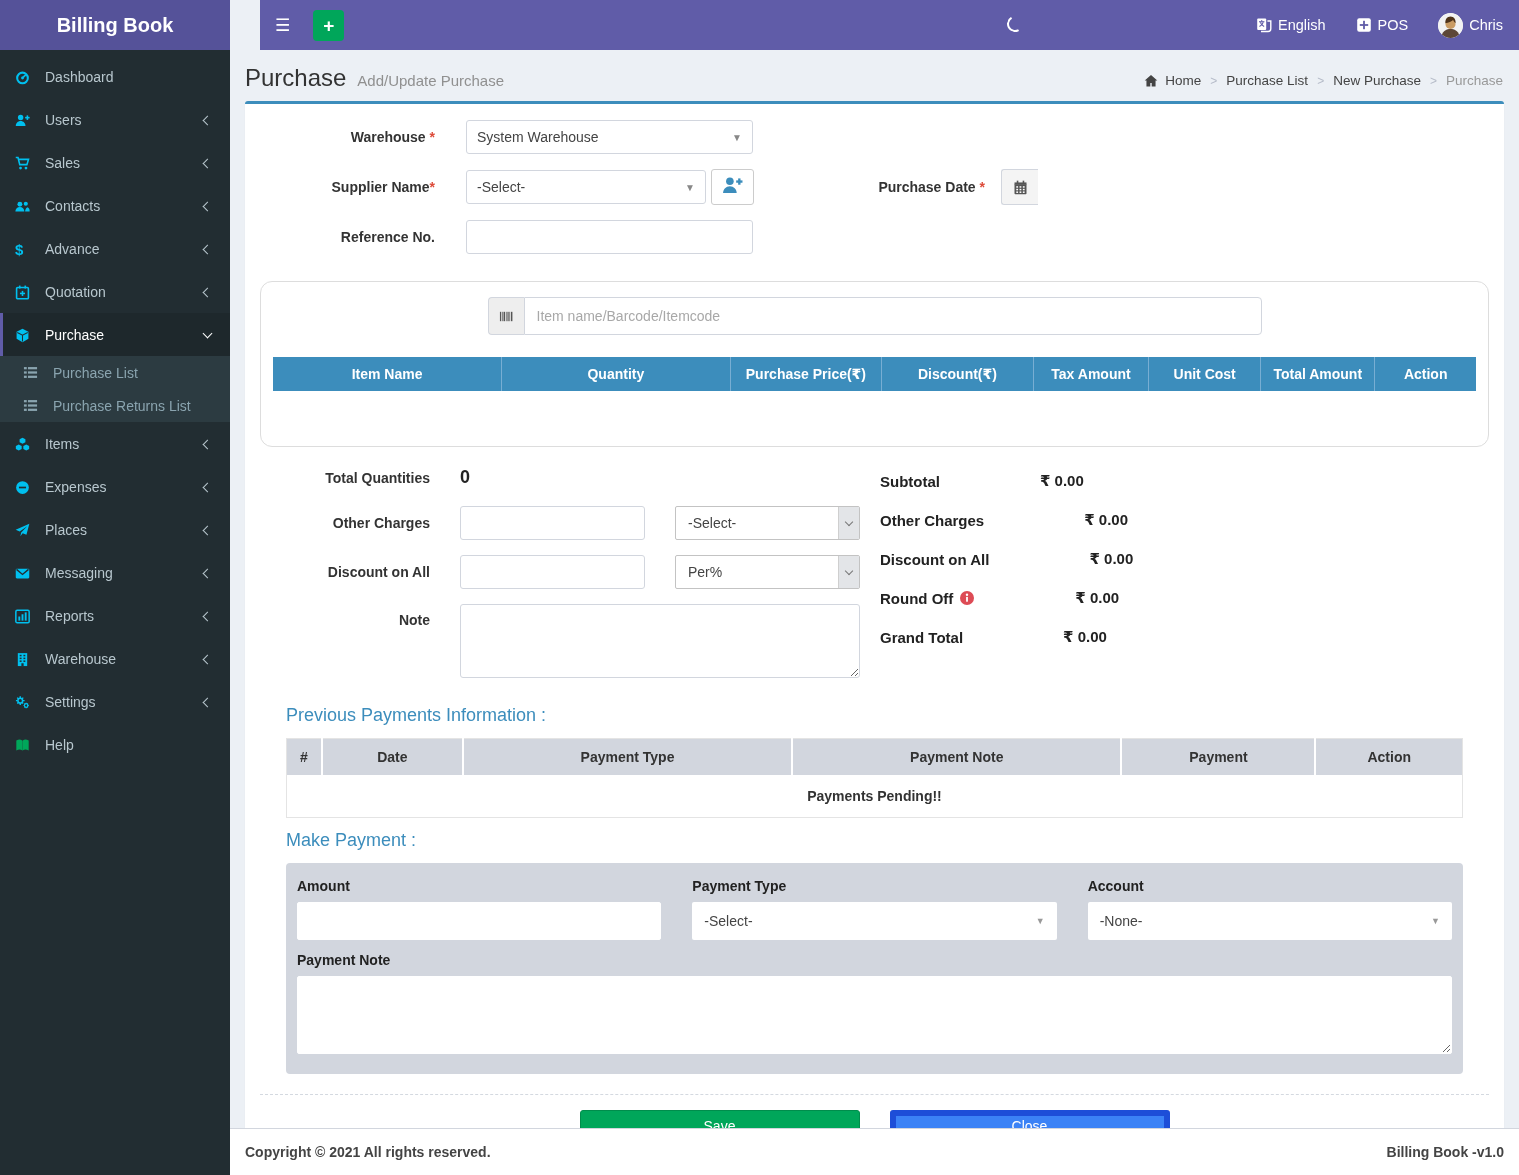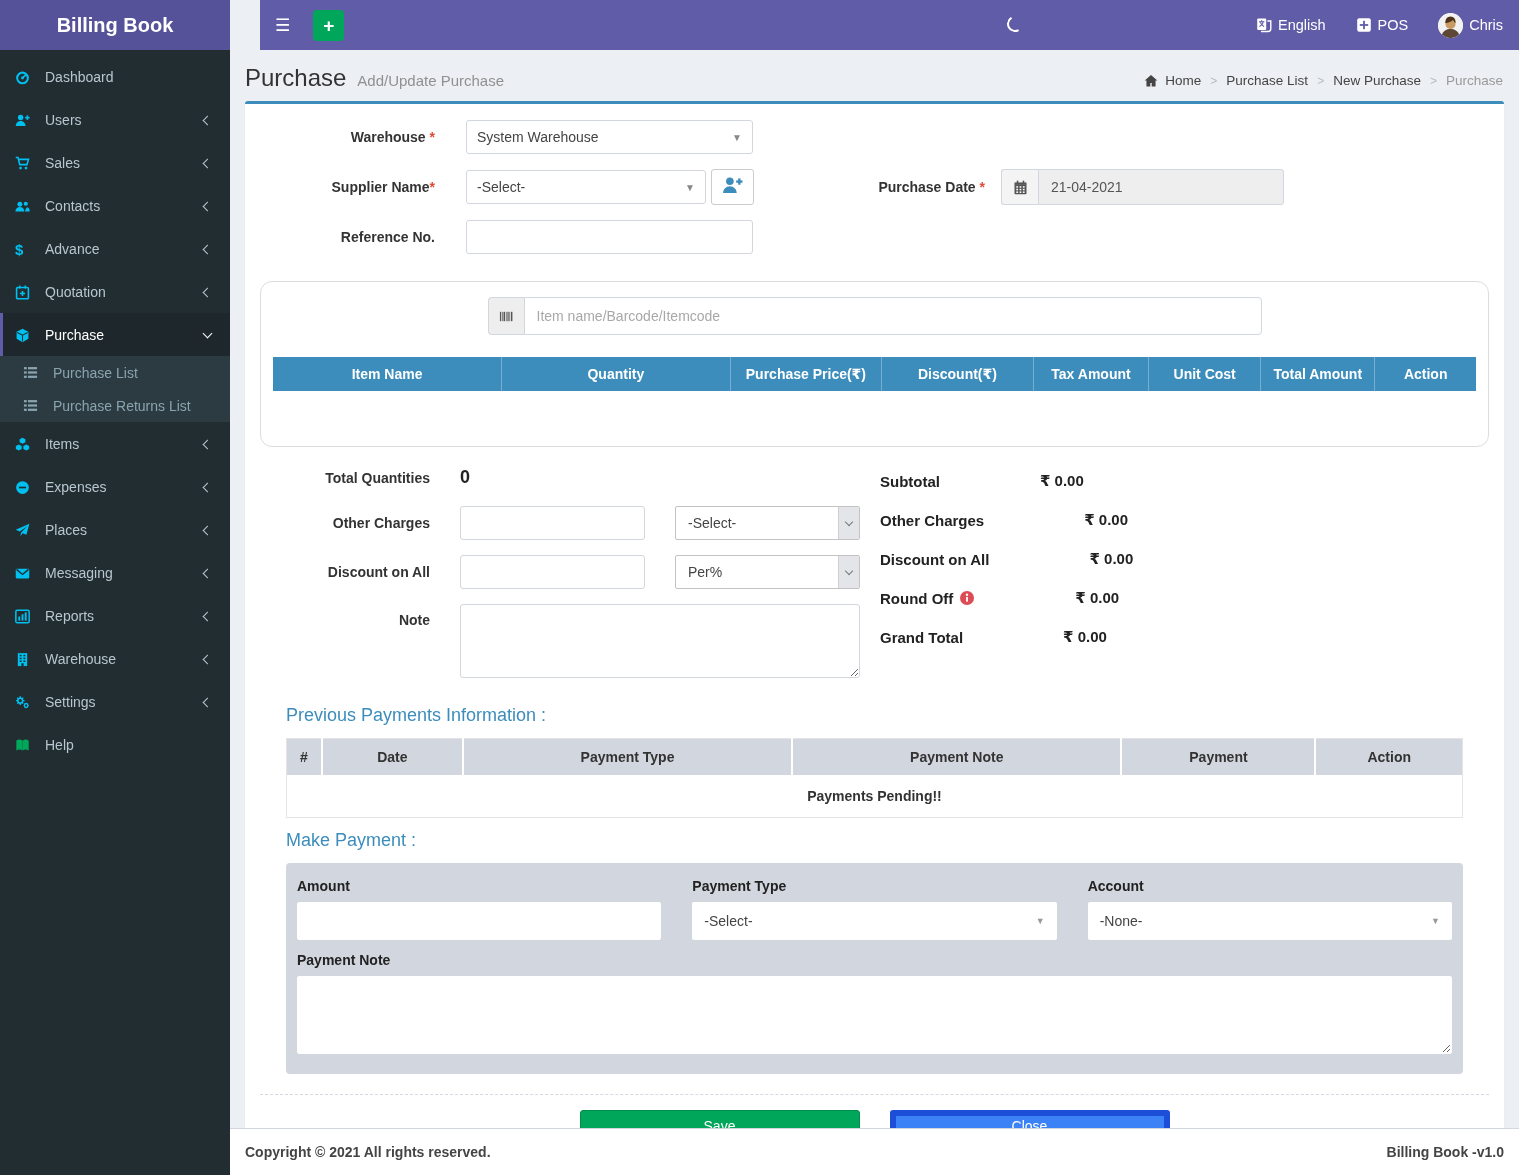--- a/index.html
+++ b/index.html
@@ -483,21 +483,20 @@
                         <rect x="10.5" y="6.6" width="1.9" height="1.6"></rect>
                         <rect x="3.5" y="9.4" width="1.9" height="1.6"></rect>
                         <rect x="7" y="9.4" width="1.9" height="1.6"></rect>
                         <rect x="10.5" y="9.4" width="1.9" height="1.6"></rect>
                         <rect x="3.5" y="12.2" width="1.9" height="1.6"></rect>
                         <rect x="7" y="12.2" width="1.9" height="1.6"></rect>
                         <rect x="10.5" y="12.2" width="1.9" height="1.6"></rect>
                       </g>
                     </svg>
                 </span>
-                <div class="dinput">21-04-2021</div>
               </div>
             </div>
           </div>
 
           <div class="items-panel">
             <div class="search-wrap">
               <span class="sg-addon">
                 <svg viewBox="0 0 16 16">
                     <rect x="1" y="3" width="1.3" height="10"></rect>
                     <rect x="3.1" y="3" width=".8" height="10"></rect>

